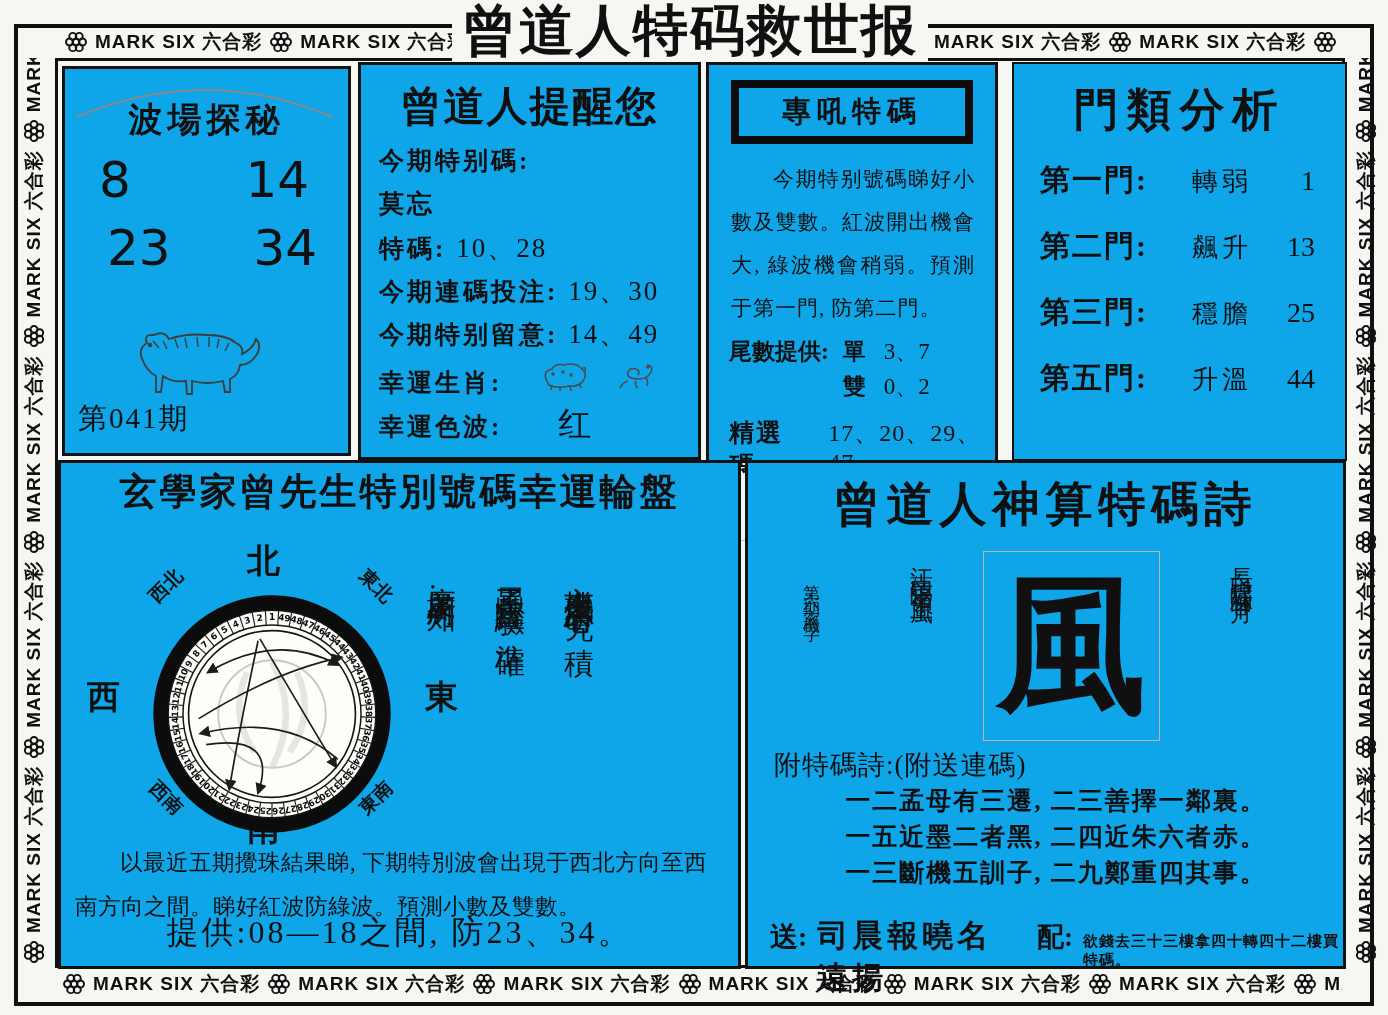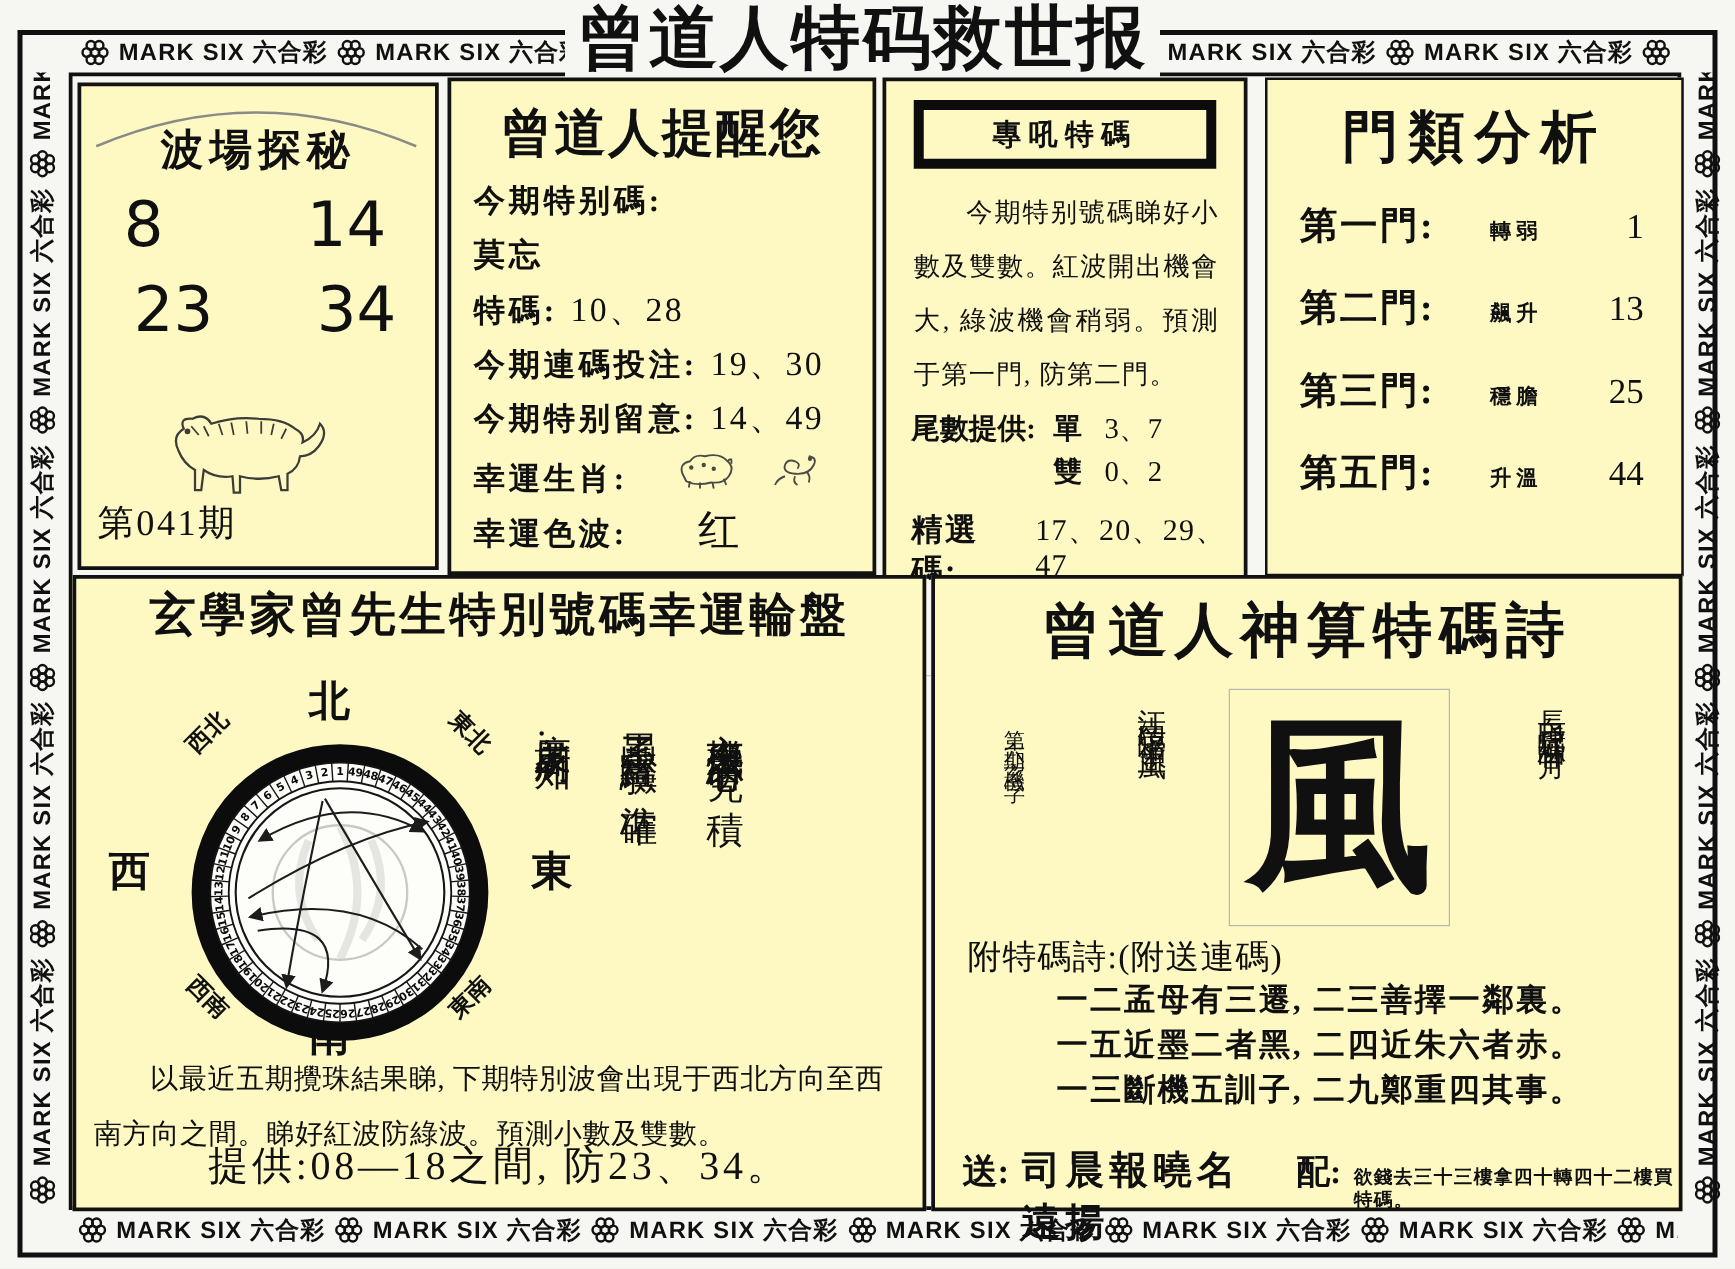--- a/index.html
+++ b/index.html
@@ -17,21 +17,21 @@
   #strip-top-left{left:64px;top:27px;width:400px;height:30px;}
   #strip-top-right{left:903px;top:27px;width:440px;height:30px;}
   #strip-bottom{left:62px;top:968px;width:1280px;height:32px;}
   #strip-left,#strip-right{width:906px;height:32px;transform:rotate(-90deg);transform-origin:0 0;}
   #strip-left{position:absolute;left:18px;top:964px;}
   #strip-right{position:absolute;left:1350px;top:964px;}
   
   #masthead{position:absolute;left:452px;top:0px;width:476px;height:62px;background:#f6f6f2;
             text-align:center;font-size:55px;font-weight:900;letter-spacing:2px;line-height:62px;}
   
-  .box{position:absolute;background:#fef9c3;}
+  .box{position:absolute;background:#0ea5e9;}
   
   #box1{left:62px;top:66px;width:283px;height:384px;border:3px solid #121212;}
   #box1 .arc{position:absolute;left:6px;top:8px;}
   #box1 .b1-title{position:absolute;left:0;right:0;top:28px;text-align:center;font-size:34px;font-weight:600;letter-spacing:5px;}
   .numrow{position:absolute;left:34px;width:210px;display:flex;justify-content:space-between;
           font-family:"DejaVu Sans","Liberation Sans",sans-serif;font-size:50px;font-weight:400;}
   #nr1{top:82px;}
   #nr2{top:150px;left:42px;}
   #box1 .tiger{position:absolute;left:58px;top:252px;}
   #issue{position:absolute;left:13px;top:330px;font-size:29px;letter-spacing:2px;}
@@ -41,36 +41,36 @@
   #box2 .rows{margin:10px 12px 0 18px;}
   #box2 .row{display:flex;align-items:baseline;gap:10px;margin-bottom:9px;height:34px;}
   #box2 .lab{font-weight:bold;font-size:25px;letter-spacing:3px;}
   #box2 .val{font-size:27px;letter-spacing:2px;}
   #box2 .v-strong{font-weight:bold;font-size:27px;}
   #box2 .v-red{font-size:33px;margin-left:46px;}
   #box2 .zoo{display:flex;gap:26px;margin-left:28px;align-items:center;}
   
   #box3{left:706px;top:62px;width:286px;height:395px;border:3px solid #121212;}
   #box3 .tframe{margin:15px auto 0;width:226px;border:8px solid #0c0c0c;padding:4px 0;text-align:center;
-                font-size:23px;font-weight:800;letter-spacing:6px;}
+                font-size:29px;font-weight:800;letter-spacing:6px;}
   #box3 .para{margin:14px 20px 0 22px;font-size:21px;line-height:2.05;text-align:justify;text-indent:2em;letter-spacing:1px;}
   #box3 .tails{display:flex;margin:6px 0 0 20px;gap:14px;}
   #box3 .tails .lab{font-weight:bold;font-size:23px;}
   #box3 .trow{display:flex;gap:18px;font-size:23px;margin-bottom:4px;}
   #box3 .trow .k{font-weight:bold;}
   #box3 .sel{display:flex;gap:14px;margin:10px 0 0 20px;align-items:baseline;}
   #box3 .sel .lab{font-weight:bold;font-size:25px;letter-spacing:2px;}
   #box3 .sel .val{font-size:24px;letter-spacing:1px;}
   
   #box4{left:1012px;top:62px;width:331px;height:395px;border:2px solid #121212;}
   #box4 .b4-title{margin-top:16px;text-align:center;font-size:45px;font-weight:900;letter-spacing:8px;}
   #box4 .rows{margin:20px 22px 0 26px;}
   #box4 .row{display:flex;align-items:baseline;margin-bottom:25px;}
   #box4 .lab{width:152px;font-weight:bold;font-size:30px;letter-spacing:2px;}
-  #box4 .trend{width:92px;font-weight:bold;font-size:17px;letter-spacing:4px;}
+  #box4 .trend{width:92px;font-weight:normal;font-size:26px;letter-spacing:4px;}
   #box4 .num{flex:1;text-align:right;font-size:28px;padding-right:8px;}
   
   #box5{left:58px;top:460px;width:677px;height:503px;border:3px solid #121212;}
   #box5 .b5-title{margin-top:4px;text-align:center;font-size:37px;font-weight:800;letter-spacing:3px;}
   #wheel-wrap{position:absolute;left:28px;top:84px;width:370px;height:310px;}
   #wheel-svg{position:absolute;left:30px;top:14px;}
   .cmp{position:absolute;font-weight:bold;}
   .cmp-n{left:158px;top:-8px;font-size:33px;}
   .cmp-s{left:158px;top:260px;font-size:33px;}
   .cmp-w{left:-2px;top:128px;font-size:33px;}

